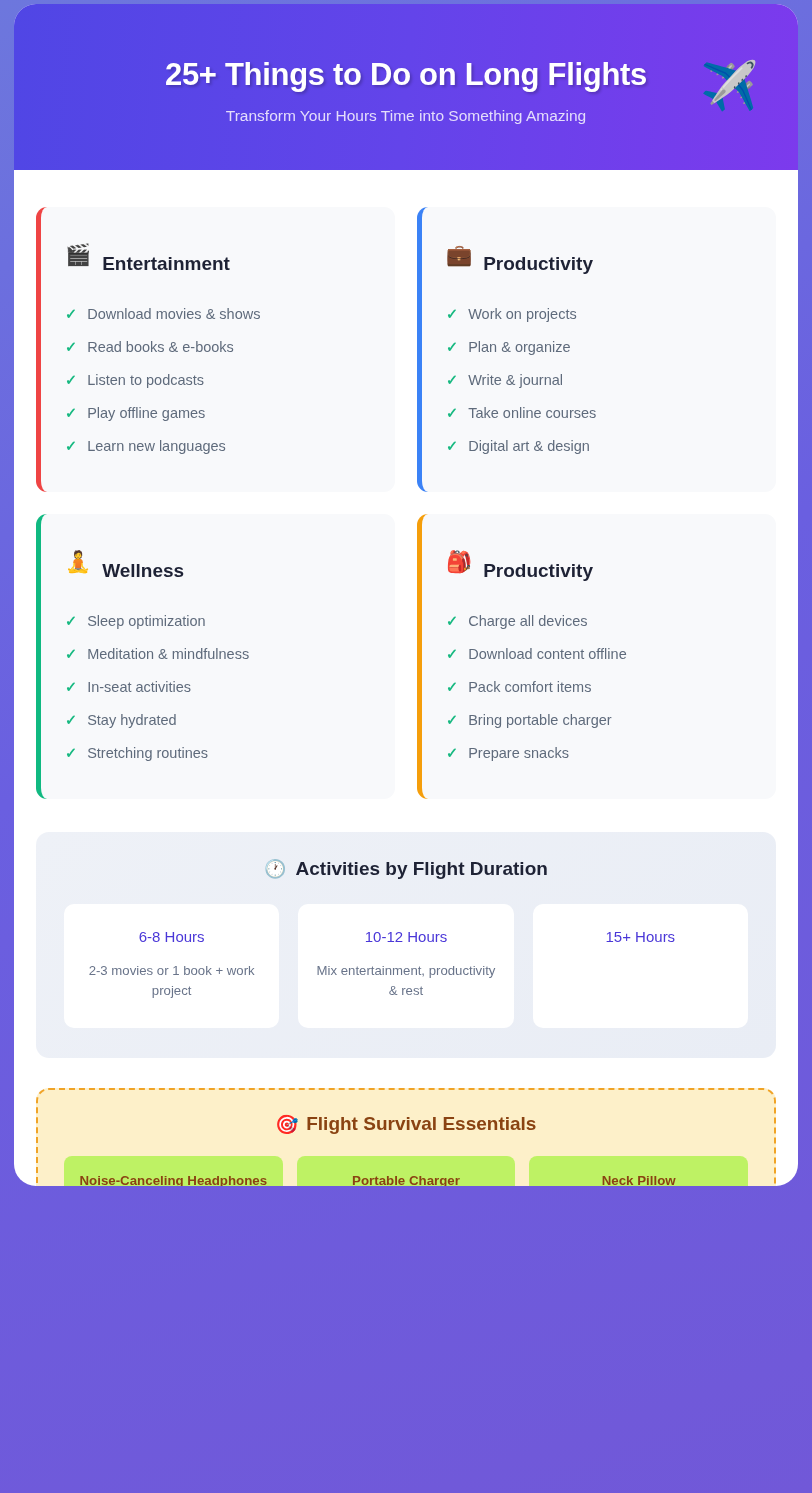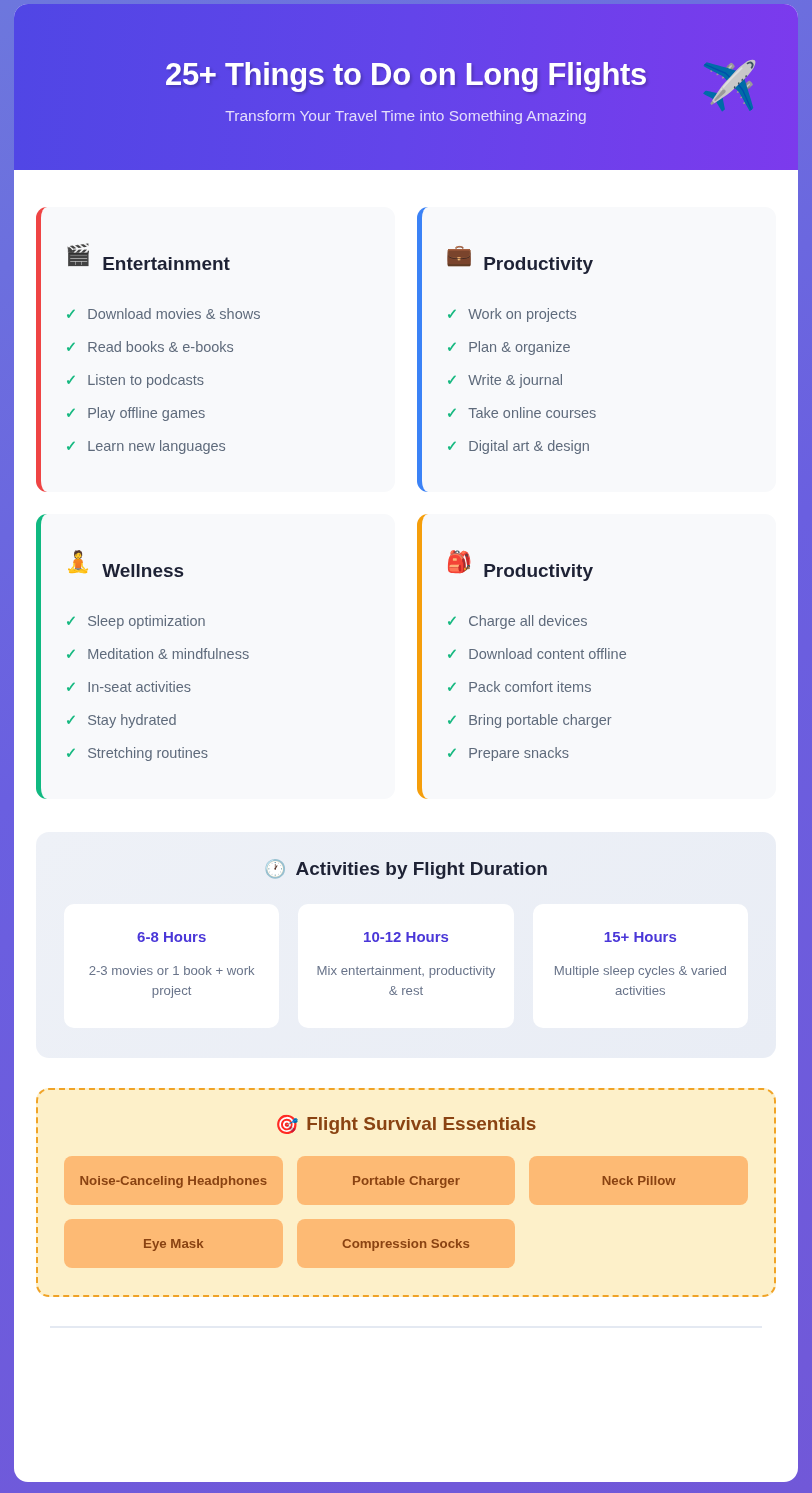--- a/index.html
+++ b/index.html
@@ -13,23 +13,23 @@
     background: linear-gradient(160deg, #6d77dd 0%, #6a5fe0 45%, #7158d8 100%);
     font-family: "Liberation Sans", sans-serif;
     overflow: hidden;
   }
 
   .page {
     position: absolute;
     left: 14px;
     top: 4px;
     width: 784px;
-    height: 1478px;
+    height: 1182px;
     background: #ffffff;
-    border-radius: 14px;
+    border-radius: 22px;
     overflow: hidden;
   }
 
   
   .header {
     position: relative;
     height: 166px;
     background: linear-gradient(95deg, #5046e5 0%, #6344ea 50%, #7c3aed 100%);
     display: flex;
     flex-direction: column;
@@ -127,21 +127,21 @@
     gap: 19px;
   }
   .duration-card {
     background: #ffffff;
     border-radius: 10px;
     padding: 24px 14px 26px 14px;
     text-align: center;
   }
   .duration-label {
     font-size: 15px;
-    font-weight: bold;
+    font-weight: normal;
     color: #4a37d8;
     margin-bottom: 14px;
   }
   .duration-desc {
     font-size: 13.2px;
     color: #69748a;
     line-height: 1.55;
     margin-top: 16px;
   }
 
@@ -163,21 +163,21 @@
     color: #8a4312;
     margin-bottom: 20px;
   }
   .essentials-title .emoji { font-size: 19px; }
   .essentials-grid {
     display: grid;
     grid-template-columns: repeat(3, 1fr);
     gap: 14px 14px;
   }
   .essential-chip {
-    background: #fdba74;
+    background: #bef264;
     border-radius: 8px;
     padding: 17px 6px;
     text-align: center;
     font-size: 13.3px;
     font-weight: bold;
     color: #8a4312;
   }
 
   
   .divider {
@@ -203,21 +203,21 @@
     color: #5f6b7c;
   }
 </style>
 </head>
 <body>
 
 <div class="page">
 
   <div class="header">
     <div class="header-title">25+ Things to Do on Long Flights</div>
-    <div class="header-subtitle">Transform Your Travel Time into Something Amazing</div>
+    <div class="header-subtitle">Transform Your Hours Time into Something Amazing</div>
     <div class="header-plane">✈️</div>
   </div>
 
   <div class="cards-grid" id="cards-grid">
       <div class="cat-card" style="border-left-color: rgb(239, 68, 68);">
         <div class="cat-head">
           <span class="cat-emoji">🎬</span>
           <span class="cat-title">Entertainment</span>
         </div>
         <ul class="cat-list">
@@ -338,21 +338,20 @@
         <div class="duration-card">
           <div class="duration-label">6-8 Hours</div>
           <div class="duration-desc">2-3 movies or 1 book + work project</div>
         </div>
         <div class="duration-card">
           <div class="duration-label">10-12 Hours</div>
           <div class="duration-desc">Mix entertainment, productivity &amp; rest</div>
         </div>
         <div class="duration-card">
           <div class="duration-label">15+ Hours</div>
-          <div class="duration-desc">Multiple sleep cycles &amp; varied activities</div>
         </div>
       </div>
   </div>
 
   <div class="essentials-panel">
     <div class="essentials-title">
       <span class="emoji">🎯</span>
       <span>Flight Survival Essentials</span>
     </div>
     <div class="essentials-grid" id="essentials-grid">

